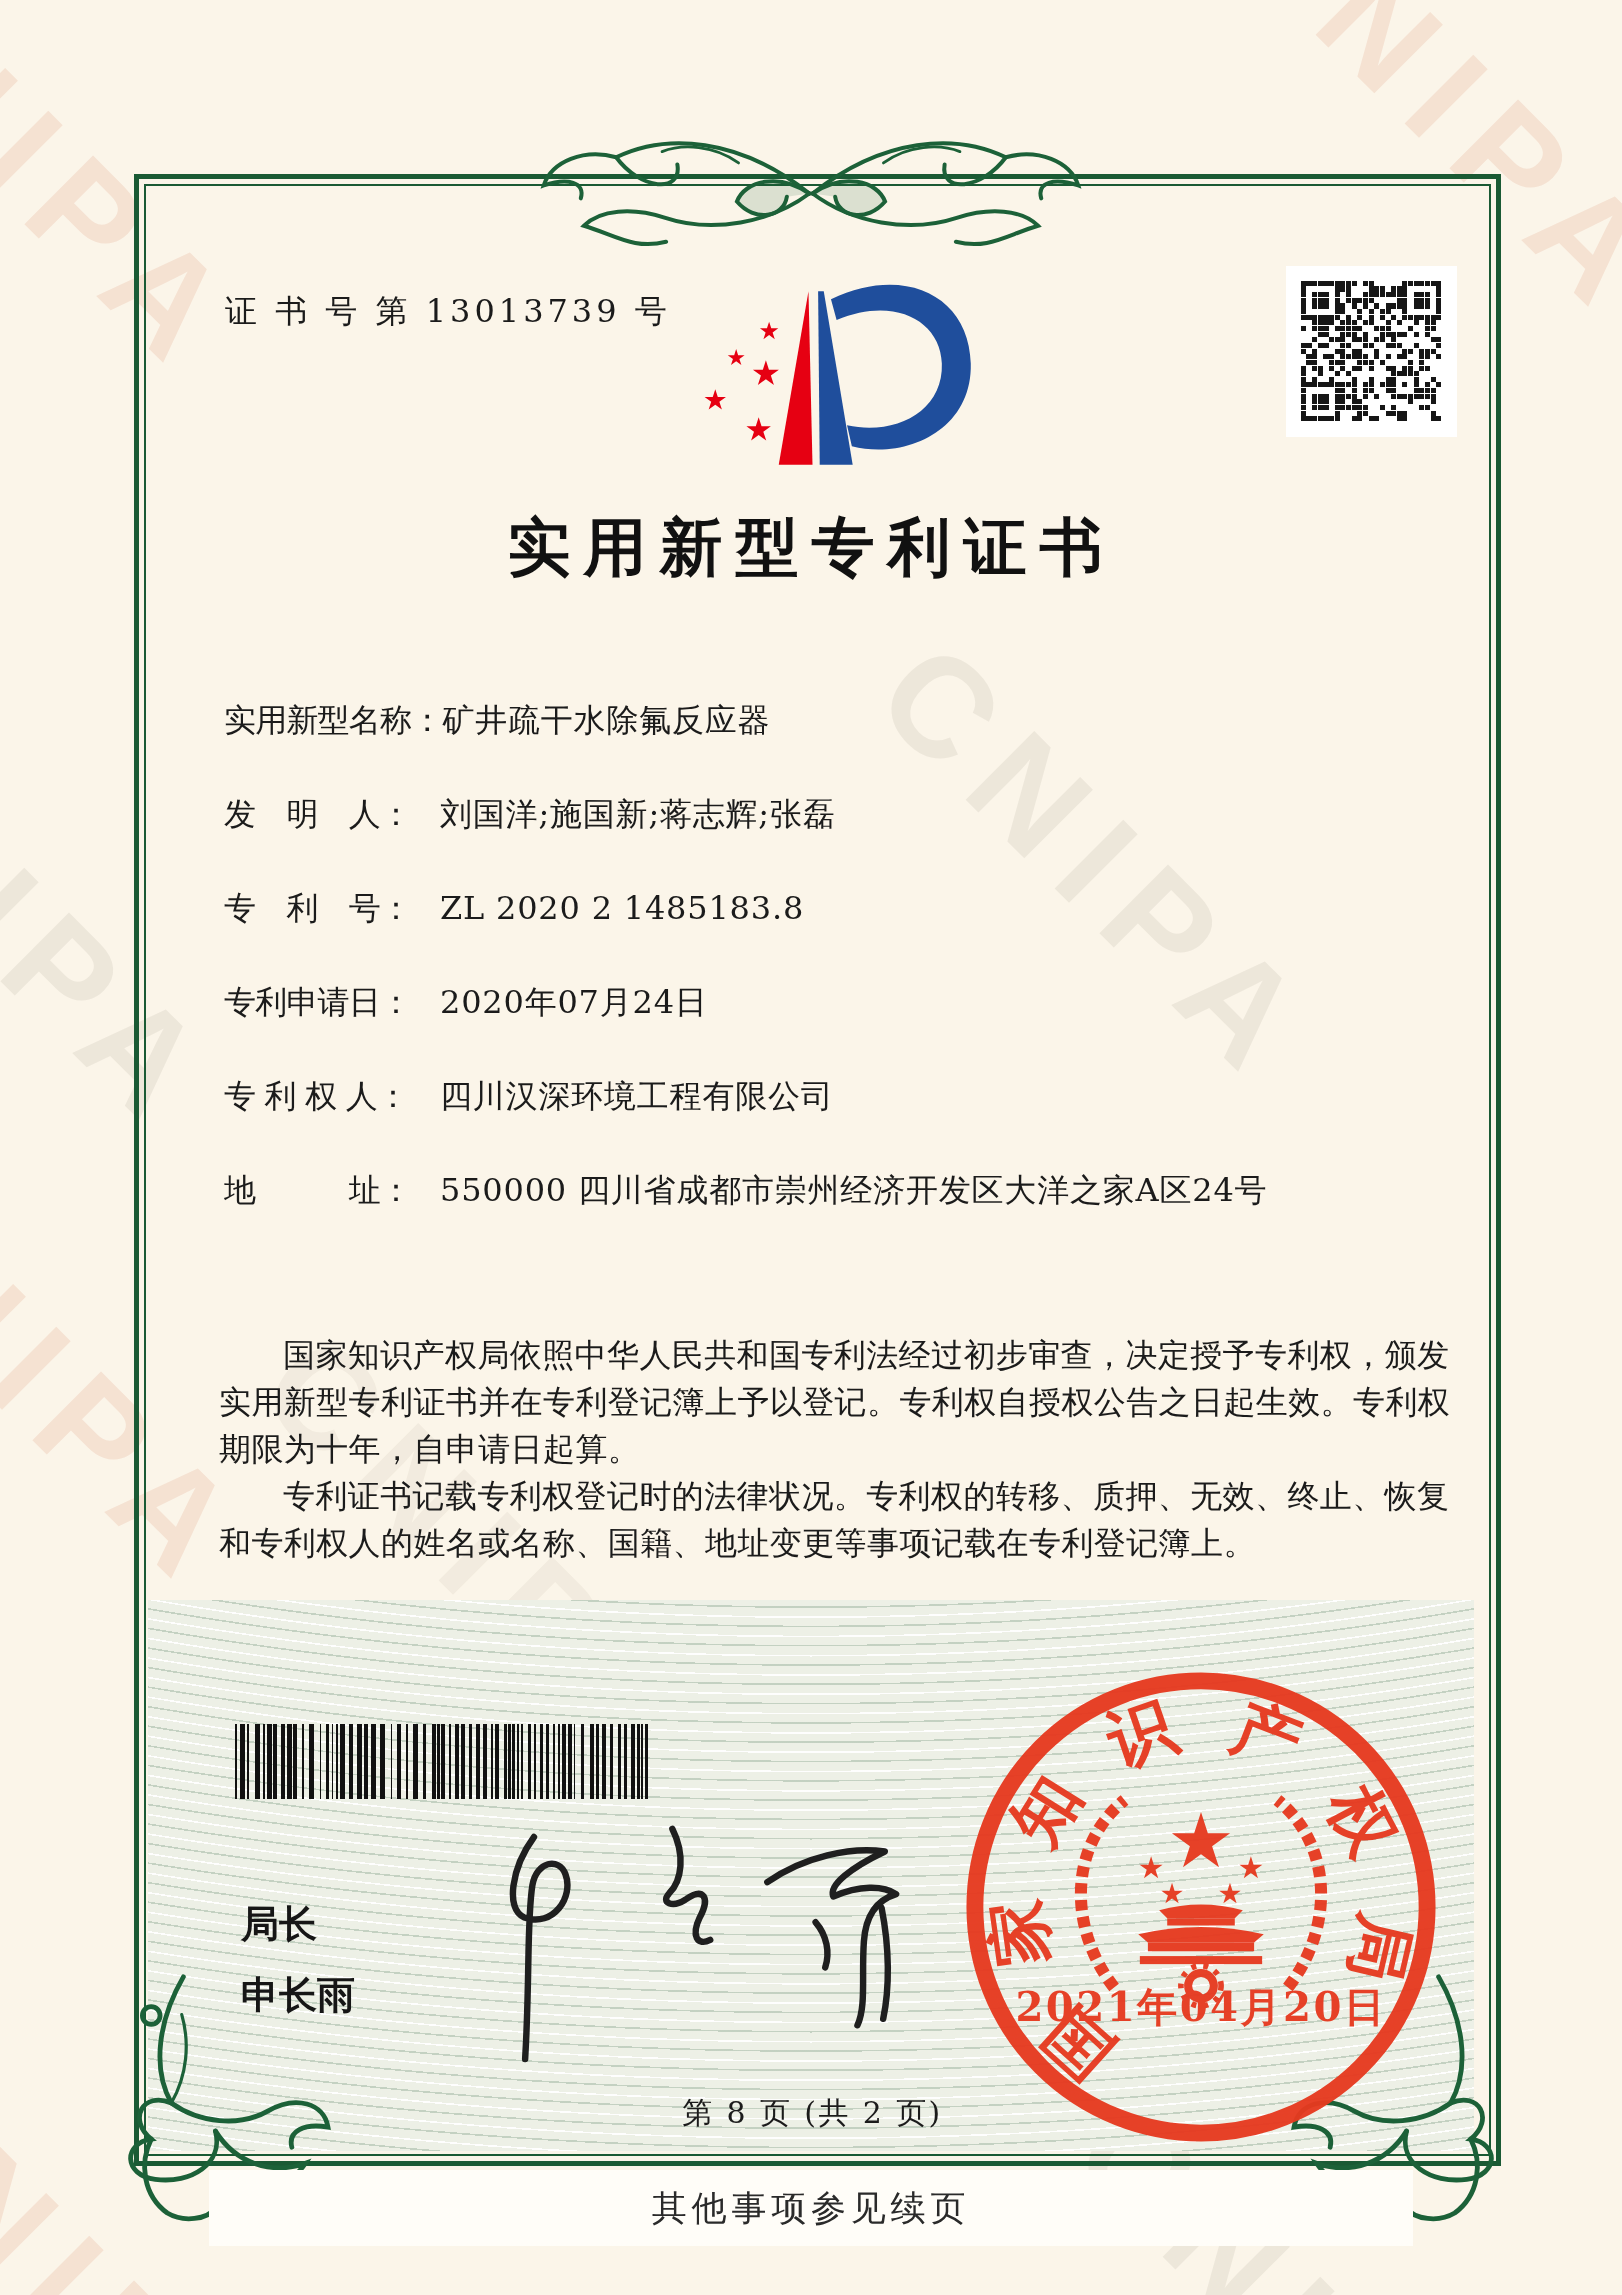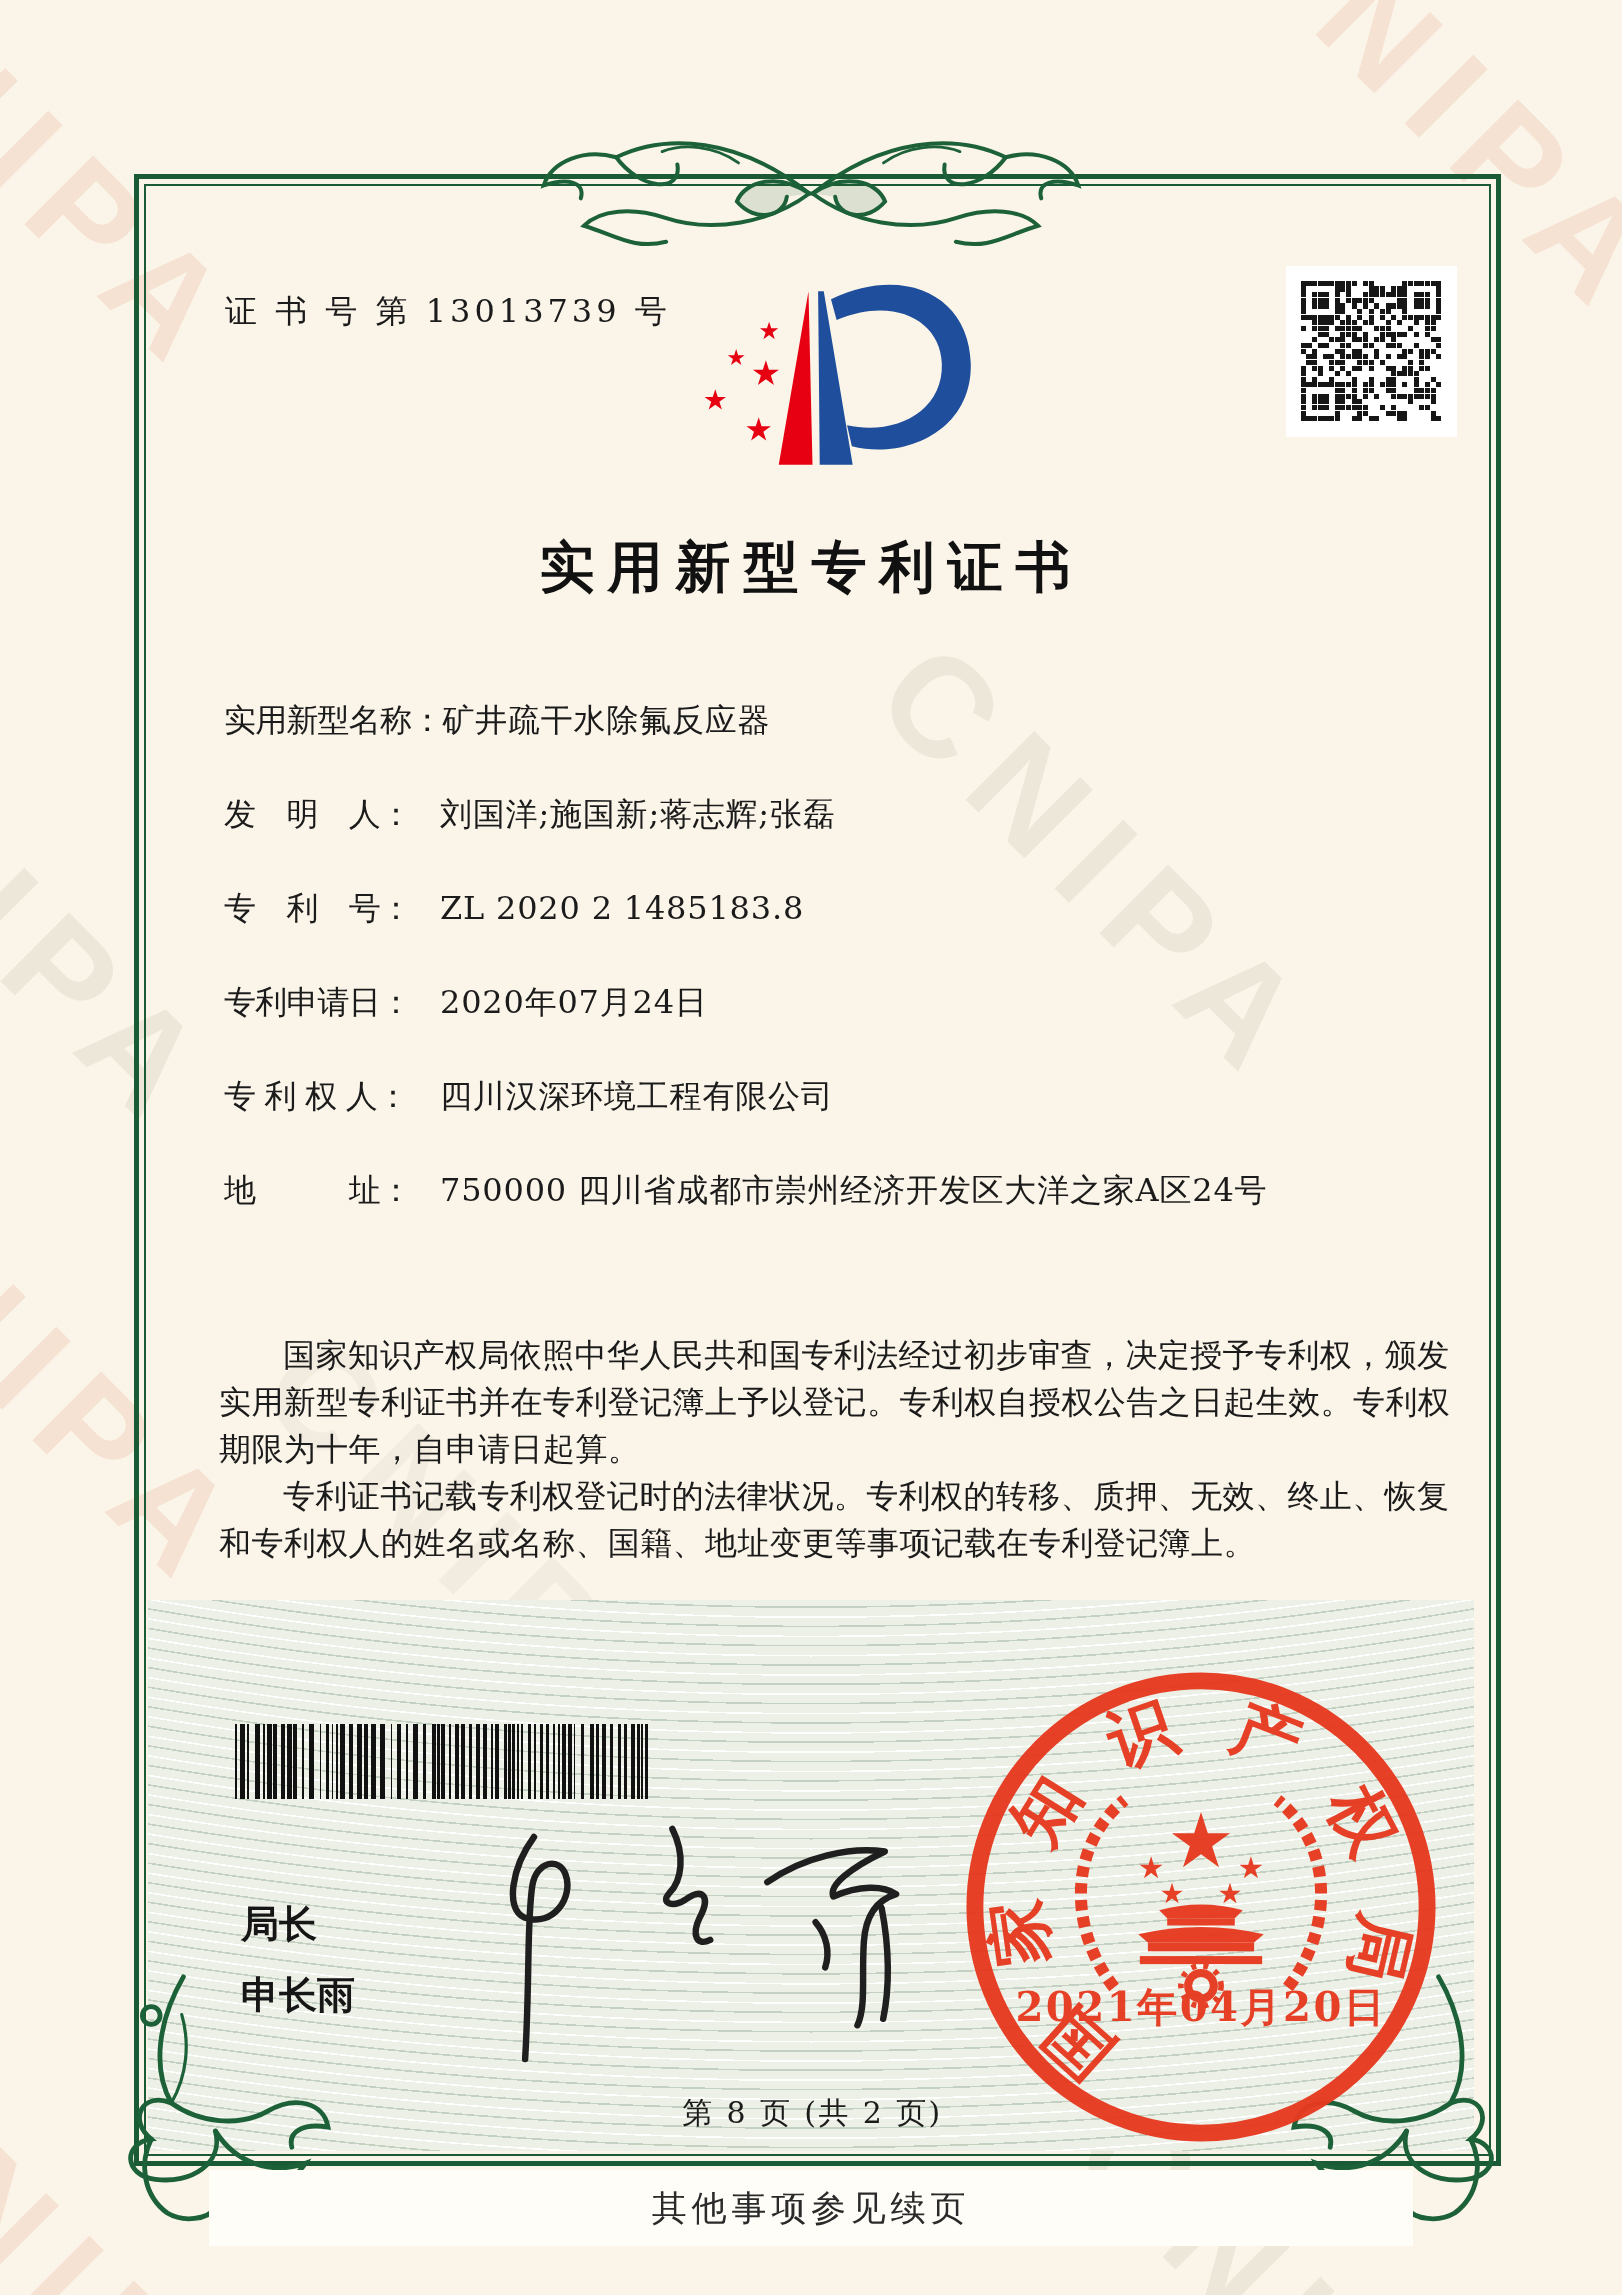--- a/index.html
+++ b/index.html
@@ -21,21 +21,21 @@
     background-image:
       repeating-radial-gradient(3380px circle at 50% -3863px, rgba(255,255,255,0.95) 0 1.6px, rgba(255,255,255,0) 1.6px 19.3px),
       repeating-radial-gradient(3380px circle at 50% -3873px, rgba(128,158,134,0.38) 0 1.6px, rgba(128,158,134,0) 1.6px 19.3px);}
   .orn{position:absolute;z-index:2;}
   
   #cert-no{position:absolute;left:225px;top:290px;font-size:32px;letter-spacing:4px;z-index:3;}
   #logo{position:absolute;left:694px;top:251px;z-index:3;}
   #qr-box{position:absolute;left:1286px;top:266px;width:171px;height:171px;background:#fff;z-index:3;}
   #qr{position:absolute;left:14.5px;top:14.5px;width:141px;height:141px;}
   .qrm{position:absolute;width:5.6px;height:5.6px;background:#161616;}
-  #title{position:absolute;left:0;top:531px;width:100%;text-align:center;font-size:55px;
+  #title{position:absolute;left:0;top:505px;width:100%;text-align:center;font-size:63px;
          font-weight:700;letter-spacing:13px;color:#111;z-index:3;}
   
   .row{position:absolute;left:224px;width:1256px;font-size:32px;white-space:nowrap;z-index:3;}
   .lbl{display:inline-block;min-width:216px;letter-spacing:-0.8px;}
   .val{letter-spacing:0.8px;}
   #grant-row .g2{position:absolute;left:610px;top:0;}
   
   #paras{position:absolute;left:219px;top:1332px;width:1235px;z-index:3;}
   #paras p{margin:0;font-size:32px;line-height:47px;text-indent:64px;letter-spacing:0.4px;}
   
@@ -484,21 +484,21 @@
   <div class="row" style="top:887px">
     <span class="lbl">专　利　号：</span><span class="val">ZL 2020 2 1485183.8</span>
   </div>
   <div class="row" style="top:981px">
     <span class="lbl">专利申请日：</span><span class="val">2020年07月24日</span>
   </div>
   <div class="row" style="top:1075px">
     <span class="lbl">专 利 权 人：</span><span class="val">四川汉深环境工程有限公司</span>
   </div>
   <div class="row" style="top:1169px">
-    <span class="lbl">地　　　址：</span><span class="val">750000 四川省成都市崇州经济开发区大洋之家A区24号</span>
+    <span class="lbl">地　　　址：</span><span class="val">550000 四川省成都市崇州经济开发区大洋之家A区24号</span>
   </div>
   <div class="row" id="grant-row" style="top:1265px">
   </div>
 
   <div id="paras">
     <p>国家知识产权局依照中华人民共和国专利法经过初步审查，决定授予专利权，颁发实用新型专利证书并在专利登记簿上予以登记。专利权自授权公告之日起生效。专利权期限为十年，自申请日起算。</p>
     <p>专利证书记载专利权登记时的法律状况。专利权的转移、质押、无效、终止、恢复和专利权人的姓名或名称、国籍、地址变更等事项记载在专利登记簿上。</p>
   </div>
 
   <div id="barcode">

